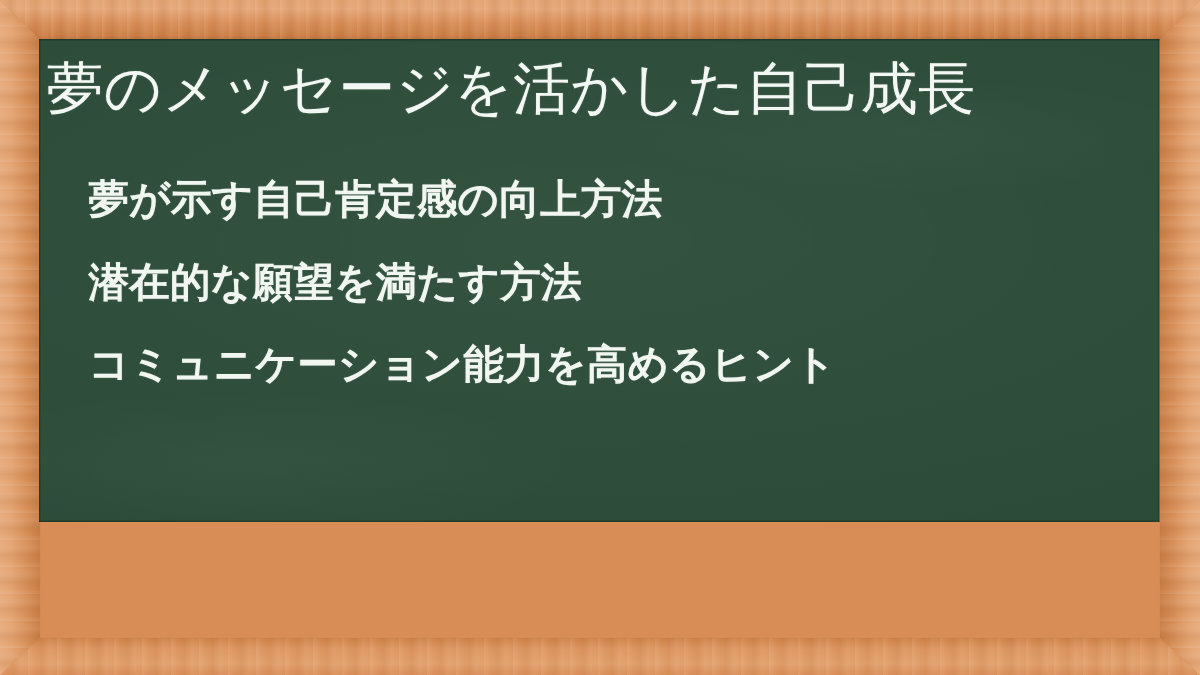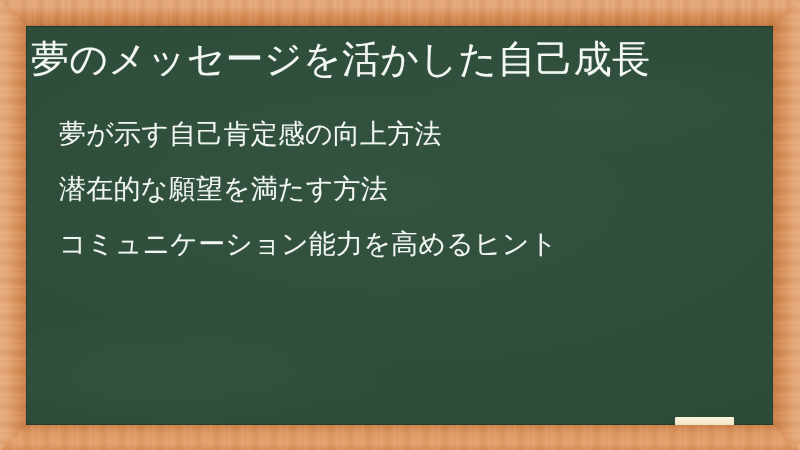--- a/index.html
+++ b/index.html
@@ -106,21 +106,21 @@
         #c87d45 100%);
     clip-path: polygon(27px 0, 27px 0, 27px 0, 27px 0, 0 27px, 0 425px, 27px 450px, 27px 0);
   }
 
   
   .board {
     position: absolute;
     left: 26px;
     top: 26px;
     width: 747px;
-    height: 399px;
+    height: 322px;
     background:
       radial-gradient(120% 95% at 48% 42%,
         rgba(255,255,255,0.035) 0%,
         rgba(255,255,255,0.012) 45%,
         rgba(0,0,0,0.00) 72%,
         rgba(0,0,0,0.05) 100%),
       #2c4c39;
     box-shadow:
       inset 0 1px 0 rgba(0,0,0,0.28),
       inset 1px 0 0 rgba(0,0,0,0.22),
@@ -165,21 +165,21 @@
     top: 80px;
     margin: 0;
     padding: 0;
     list-style: none;
   }
 
   .bullet {
     color: #f1f6f1;
     font-size: 27px;
     line-height: 55px;
-    font-weight: 400;
+    font-weight: 700;
     letter-spacing: 0.2px;
     white-space: nowrap;
     text-shadow: 0 0 1px rgba(241,246,241,0.22);
   }
 
   
   .chalk {
     position: absolute;
     left: 649px;
     top: 391px;

